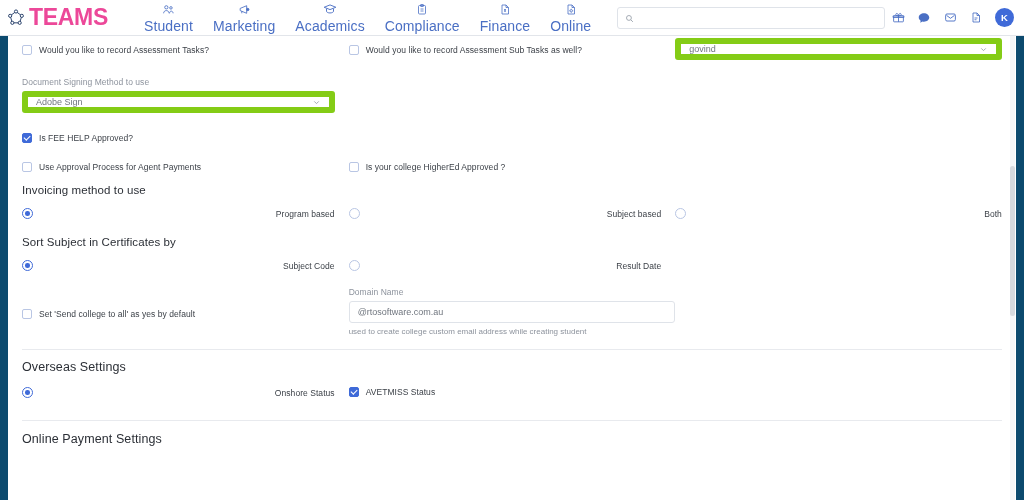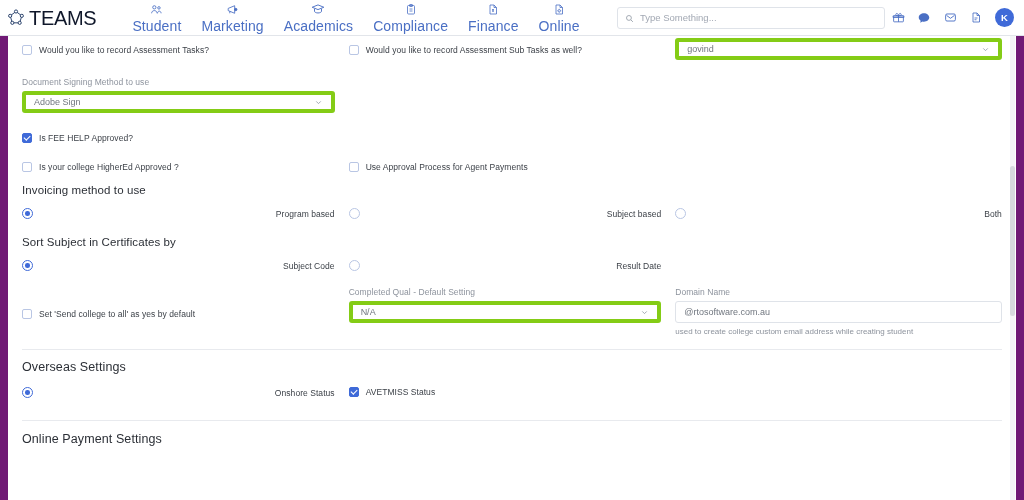--- a/index.html
+++ b/index.html
@@ -18,24 +18,24 @@
     border-bottom: 1px solid #e2e5ea;
     display: flex;
     align-items: center;
     padding: 0 10px 0 6px;
     position: relative;
     z-index: 5;
   }
   .logo-wrap { display: flex; align-items: center; gap: 3px; padding-right: 10px; }
   .logo-mark { width: 20px; height: 20px; flex: 0 0 20px; }
   .logo-text {
-    font-size: 20px;
+    font-size: 23px;
     letter-spacing: -0.3px;
-    color: #0f172a;
-    font-weight: 400;
+    color: #ec4899;
+    font-weight: 700;
     line-height: 1;
     font-family: "Liberation Sans", sans-serif;
   }
 
   .nav { display: flex; align-items: center; gap: 0px; margin-left: 16px; }
   .nav-item {
     display: flex; flex-direction: column; align-items: center; justify-content: center;
     padding: 1px 10px 0 10px;
     cursor: pointer;
     min-width: 54px;
@@ -79,21 +79,21 @@
     background: #3f6ad8; color: #fff;
     font-size: 9.5px; font-weight: bold;
     display: flex; align-items: center; justify-content: center;
     margin-left: 6px; cursor: pointer;
     letter-spacing: 0.2px;
   }
 
   
   .page {
     height: 464px;
-    background: #701a75;
+    background: #0c4a6e;
     padding: 0 8px 0 8px;
     position: relative;
   }
   .card {
     background: #ffffff;
     height: 464px;
     padding: 0 14px;
     position: relative;
     overflow: hidden;
   }
@@ -123,21 +123,21 @@
     letter-spacing: 0.1px;
   }
   .subsection-title {
     font-size: 11.5px; color: #2b2f36; font-weight: 400;
     letter-spacing: 0.1px;
   }
   .note-text { font-size: 8.5px; color: #8d939d; }
 
   
   .select {
-    height: 22px; border: 4px solid #84cc16; border-radius: 3px;
+    height: 22px; border: 6px solid #84cc16; border-radius: 3px;
     background: #fff; display: flex; align-items: center;
     padding: 0 8px; cursor: pointer; position: relative;
   }
   .select .val { font-size: 9px; color: #70767f; }
   .select .chev { margin-left: auto; color: #9aa1ac; }
   .input {
     height: 22px; border: 1px solid #dfe3e9; border-radius: 3px;
     background: #fff; display: flex; align-items: center;
     padding: 0 8px;
   }
@@ -265,21 +265,20 @@
 
   <div class="header-right">
 
     <div class="searchbox">
       <span>
         <svg width="9" height="9" viewBox="0 0 24 24" fill="none" stroke="#9aa1ac" stroke-width="2.4">
           <circle cx="10.5" cy="10.5" r="6.5"></circle>
             <path d="M15.5 15.5L21 21"></path>
         </svg>
       </span>
-      <input class="search-input" type="text" placeholder="Type Something..." style="">
     </div>
 
     <span class="hicon">
       <svg width="13" height="13" viewBox="0 0 24 24" fill="none" stroke="#4a6fc4" stroke-width="1.6">
         <rect x="3" y="9" width="18" height="11" rx="1"></rect>
           <path d="M2 9h20v3H2z" fill="none"></path>
         <path d="M12 9v11"></path>
           <path d="M12 9C9 9 7 8 7 6.5S8.5 4 10 4.8 12 9 12 9zM12 9c3 0 5-1 5-2.5S15.5 4 14 4.8 12 9 12 9z"></path>
       </svg>
     </span>
@@ -358,30 +357,30 @@
         <div class="check-row">
           <span class="cb on"></span>
           <span class="ctl-label">Is FEE HELP Approved?</span>
         </div>
       </div>
       <div class="col"></div>
       <div class="col"></div>
     </div>
 
     <div class="row" style="padding-top:19px;">
+      <div class="col" style="padding-right:0;">
+        <div class="check-row">
+          <span class="cb"></span>
+          <span class="ctl-label">Use Approval Process for Agent Payments</span>
+        </div>
+      </div>
       <div class="col">
         <div class="check-row">
           <span class="cb"></span>
           <span class="ctl-label">Is your college HigherEd Approved ?</span>
-        </div>
-      </div>
-      <div class="col" style="padding-right:0;">
-        <div class="check-row">
-          <span class="cb"></span>
-          <span class="ctl-label">Use Approval Process for Agent Payments</span>
         </div>
       </div>
     </div>
 
     <div style="padding-top:12px;">
       <div class="subsection-title">Invoicing method to use</div>
     </div>
 
     <div class="row" style="padding-top:12px;">
       <div class="col">
@@ -425,31 +424,20 @@
     </div>
 
     <div class="row" style="padding-top:16px;">
       <div class="col">
         <div class="check-row" style="margin-top:22px;">
           <span class="cb"></span>
           <span class="ctl-label">Set 'Send college to all' as yes by default</span>
         </div>
       </div>
 
-      <div class="col">
-        <div class="field-label">Completed Qual - Default Setting</div>
-        <div class="select">
-          <span class="val">N/A</span>
-          <span class="chev">
-            <svg width="9" height="9" viewBox="0 0 24 24" fill="none" stroke="#9aa1ac" stroke-width="2.4">
-                <path d="M6 9l6 6 6-6"></path>
-              </svg>
-          </span>
-        </div>
-      </div>
 
       <div class="col" style="padding-right:0;">
         <div class="field-label">Domain Name</div>
         <div class="input">
           <span class="val">@rtosoftware.com.au</span>
         </div>
         <div class="help-text">used to create college custom email address while creating student</div>
       </div>
     </div>
 

